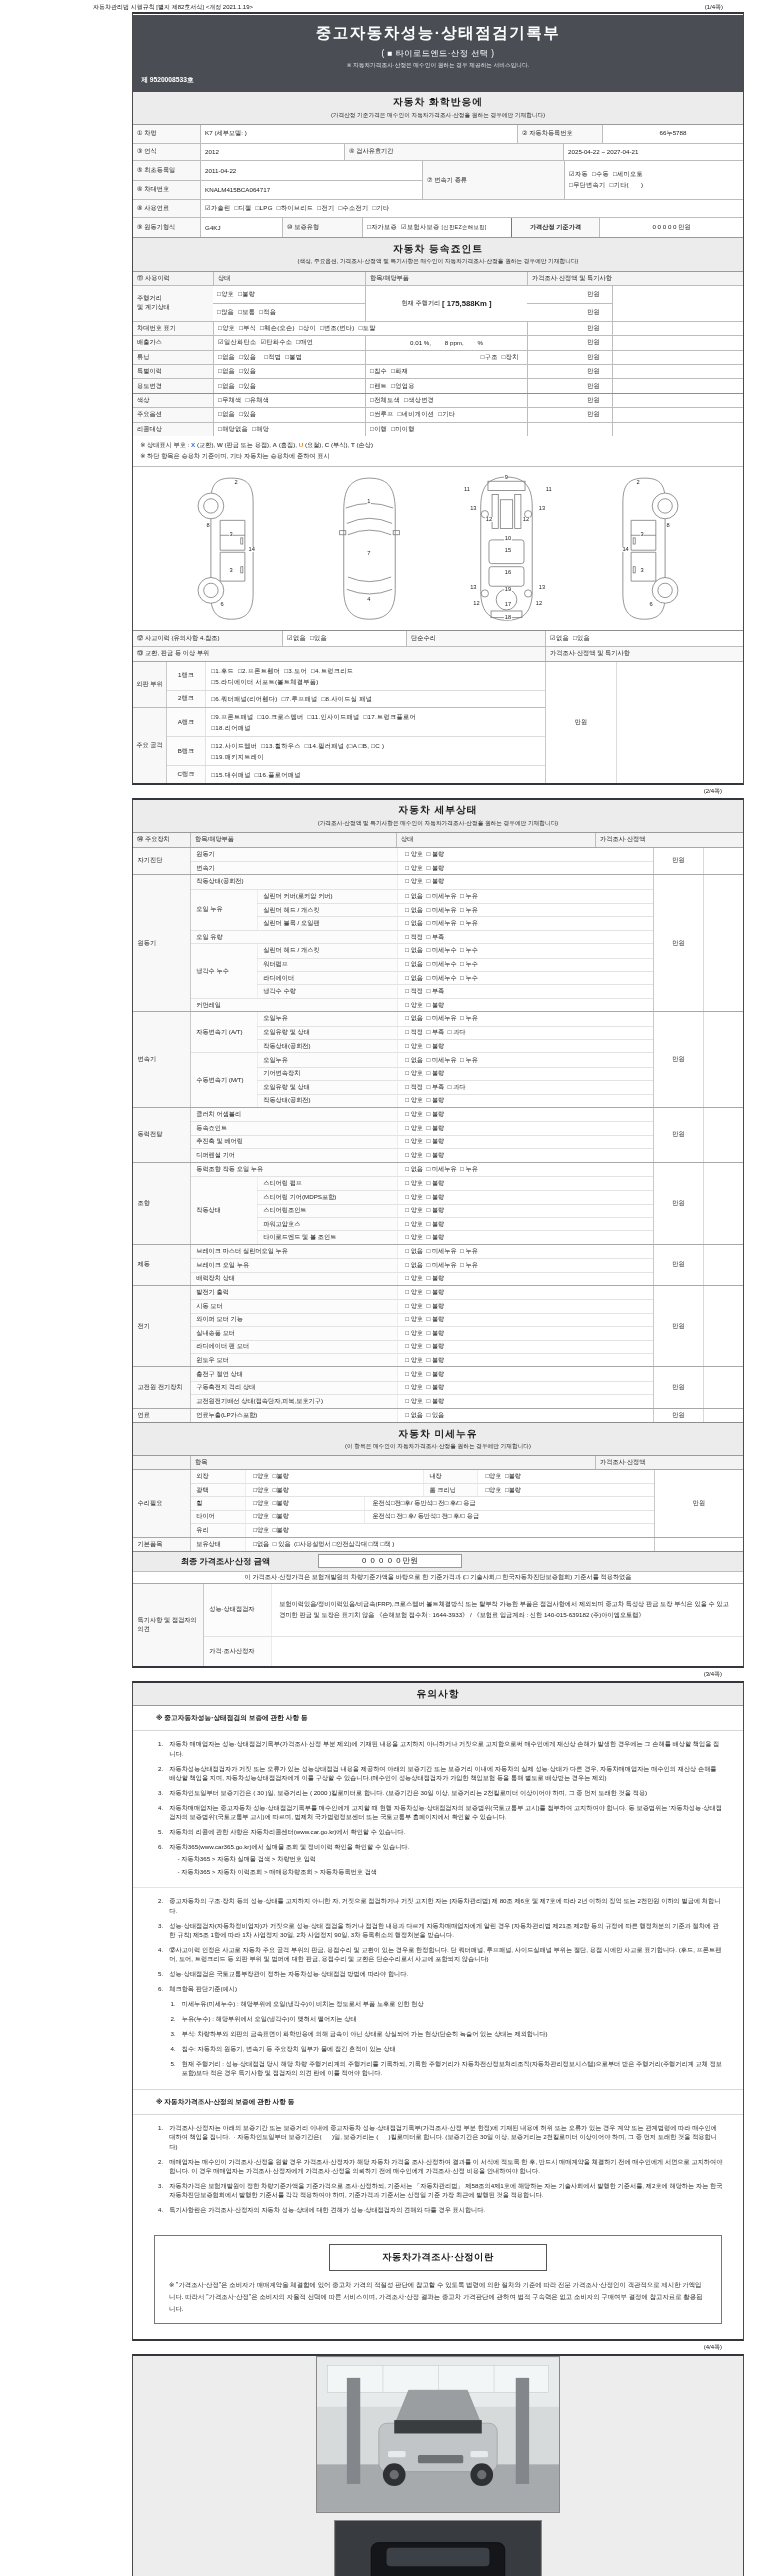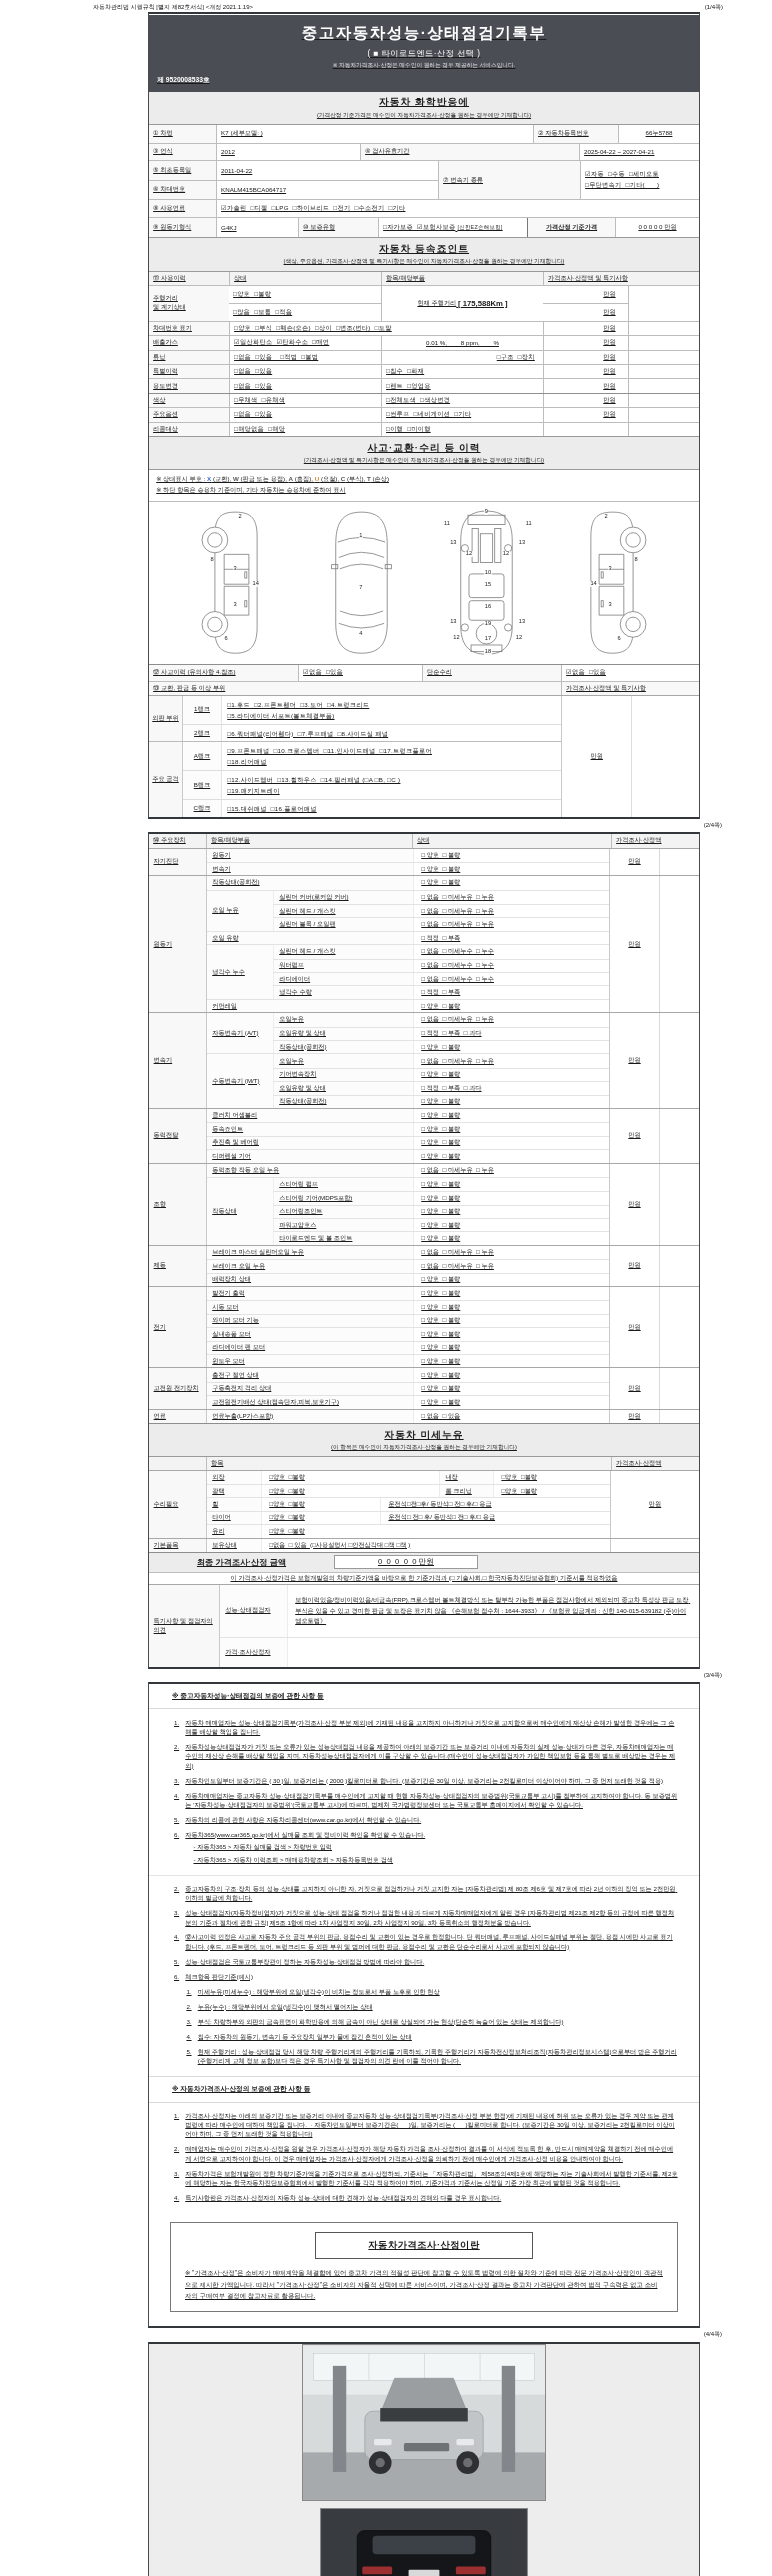--- a/index.html
+++ b/index.html
@@ -1,20 +1,20 @@
 <!DOCTYPE html>
 <html style="font-size:8.2px"><head>
 <meta charset="utf-8">
 <style>
   html,body{margin:0;padding:0;}
   body{width:773px;height:2576px;background:#fff;font-family:"Liberation Sans","DejaVu Sans",sans-serif;color:#1a1a1a;position:relative;overflow:hidden;}
   .wrap{margin-left:93px;width:630px;}
   .meta-row{display:flex;justify-content:space-between;font-size:6px;padding-top:3.1px;color:#111;}
   .pgmark{text-align:right;font-size:6px;padding:2.1px 1px 2.1px 0;color:#111;}
-  .box{margin-left:55px;width:552px;border:1px solid #4a4a4a;border-top:2.6px solid #33363a;border-bottom:2.6px solid #33363a;background:#fff;box-sizing:border-box;text-decoration:underline;}
+  .box{margin-left:39px;width:612px;border:1px solid #4a4a4a;border-top:2.6px solid #33363a;border-bottom:2.6px solid #33363a;background:#fff;box-sizing:border-box;}
   
   .band{background:#4a4e54;color:#fff;border-top:1px solid #fff;padding:8.2px 0 3.1px;}
   .band .t1{text-align:center;font-size:15.5px;font-weight:bold;letter-spacing:1.5px;}
   .band .t2{text-align:center;font-size:8.2px;margin-top:4.1px;letter-spacing:0.5px;}
   .band .t3{text-align:center;font-size:5.7px;margin-top:2.6px;color:#e3e5e8;}
   .docno{font-size:6.7px;font-weight:bold;padding:6.2px 0 3.6px 8.2px;}
   
   .sech{background:#ececec;border-bottom:0.5px solid #9a9a9a;text-align:center;padding:4.6px 0 4.1px;}
   .sech .st{font-size:9.8px;font-weight:bold;letter-spacing:1px;}
   .sech .ss{font-size:5.7px;margin-top:2.6px;}
@@ -233,24 +233,20 @@
       </div>
       <div class="r" style="min-height:14.4px">
         <div class="c lb" style="width:80px">리콜대상</div>
         <div class="c cb" style="width:152px">□해당없음  □해당</div>
         <div class="c cb" style="width:162px">□이행  □미이행</div>
         <div class="c" style="width:85px"></div>
         <div class="c" style="flex:1"></div>
       </div>
     </div>
 
-    <div class="sech" style="border-top:0.5px solid #9a9a9a">
-      <div class="st">사고·교환·수리 등 이력</div>
-      <div class="ss">(가격조사·산정액 및 특기사항은 매수인이 자동차가격조사·산정을 원하는 경우에만 기재합니다)</div>
-    </div>
     <div class="codeln">
       <span>※ 상태표시 부호 : </span><span><span class="b" style="color:#3a6bd8">X</span><span> (교환), </span></span><span><span class="b" style="color:#555555">W</span><span> (판금 또는 용접), </span></span><span><span class="b" style="color:#555555">A</span><span> (흠집), </span></span><span><span class="b" style="color:#d8882a">U</span><span> (요철), </span></span><span><span class="b" style="color:#555555">C</span><span> (부식), </span></span><span><span class="b" style="color:#555555">T</span><span> (손상)</span></span>
     </div>
     <div class="codeln2">※ 하단 항목은 승용차 기준이며, 기타 자동차는 승용차에 준하여 표시</div>
 
     <div class="diag">
 
       <div class="dg">
         <svg viewBox="0 0 200 290">
           <g fill="none" stroke="#777" stroke-width="1.5">
@@ -405,20 +401,24 @@
           </div>
         </div>
       </div>
       <div class="rkprice">만원</div>
       <div class="rkext"></div>
     </div>
   </div>
   <div class="pgmark">(2/4쪽)</div>
 
   <div class="box">
+    <div class="sech">
+      <div class="st">자동차 세부상태</div>
+      <div class="ss">(가격조사·산정액 및 특기사항은 매수인이 자동차가격조사·산정을 원하는 경우에만 기재합니다)</div>
+    </div>
     <div class="r" style="min-height:13.4px;background:#f3f3f3;border-top:0">
       <div class="c" style="width:57px">⑭ 주요장치</div>
       <div class="c" style="width:206px">항목/해당부품</div>
       <div class="c" style="width:199px">상태</div>
       <div class="c" style="flex:1">가격조사·산정액</div>
     </div>
 
     <div class="grp">
       <div class="glab">자기진단</div>
       <div class="gbody">
@@ -808,20 +808,23 @@
         <div class="irow" style="min-height:30px">
           <div class="iname" style="width:67px">가격·조사산정자</div>
           <div class="istate"></div>
         </div>
       </div>
     </div>
   </div>
   <div class="pgmark">(3/4쪽)</div>
 
   <div class="box ntc">
+    <div class="sech">
+      <div class="st">유의사항</div>
+    </div>
     <div class="ntc-sub">※ 중고자동차성능·상태점검의 보증에 관한 사항 등</div>
     <div class="ntc-list">
 
         <div class="ni">
           <span class="no">1.</span>
           <span class="nt">자동차 매매업자는 성능·상태점검기록부(가격조사·산정 부분 제외)에 기재된 내용을 고지하지 아니하거나 거짓으로 고지함으로써 매수인에게 재산상 손해가 발생한 경우에는 그 손해를 배상할 책임을 집니다.</span>
         </div>
 
         <div class="ni">
           <span class="no">2.</span>

